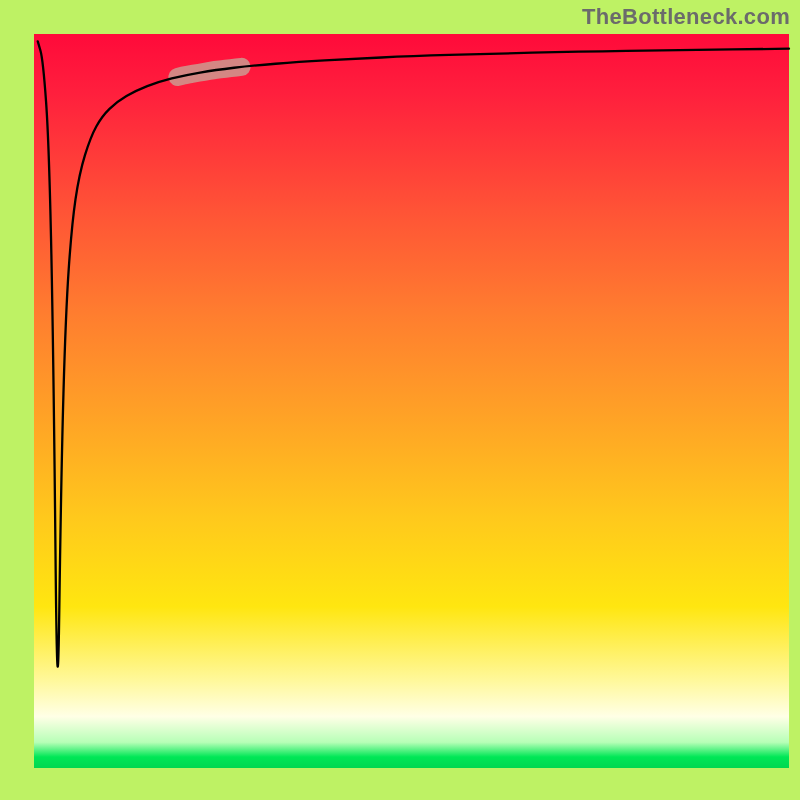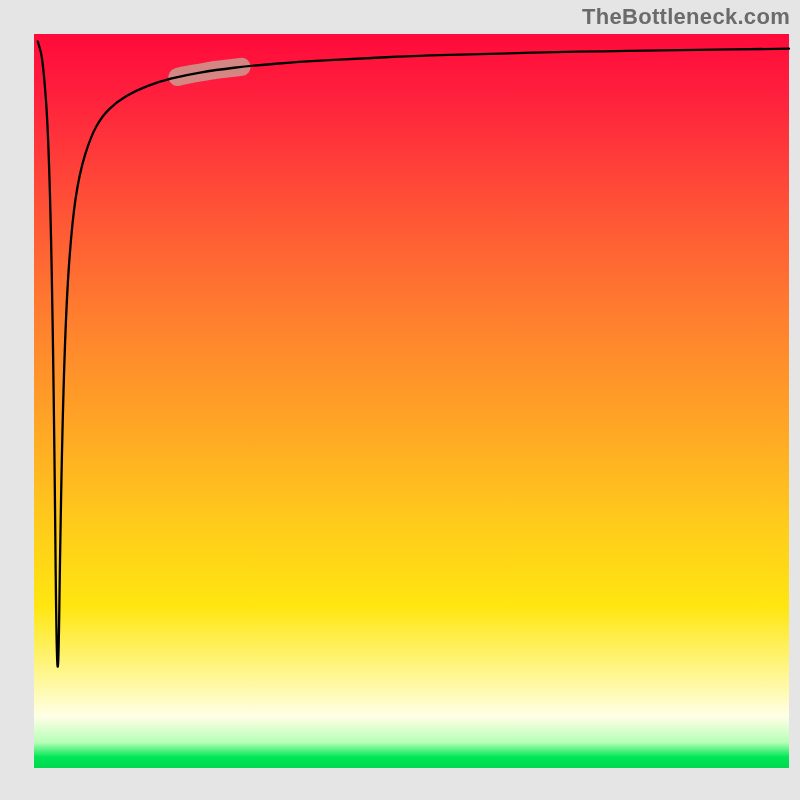--- a/index.html
+++ b/index.html
@@ -8,21 +8,21 @@
     width: 800px;
     height: 800px;
     background: #000;
     font-family: Arial, Helvetica, sans-serif;
     overflow: hidden;
   }
   .outer {
     position: relative;
     width: 800px;
     height: 800px;
-    background: #e5e5e5;
+    background: #bef264;
   }
   .attribution {
     position: absolute;
     top: 4px;
     right: 10px;
     font-size: 22px;
     font-weight: 600;
     color: #6b6b6b;
     letter-spacing: 0.3px;
   }

